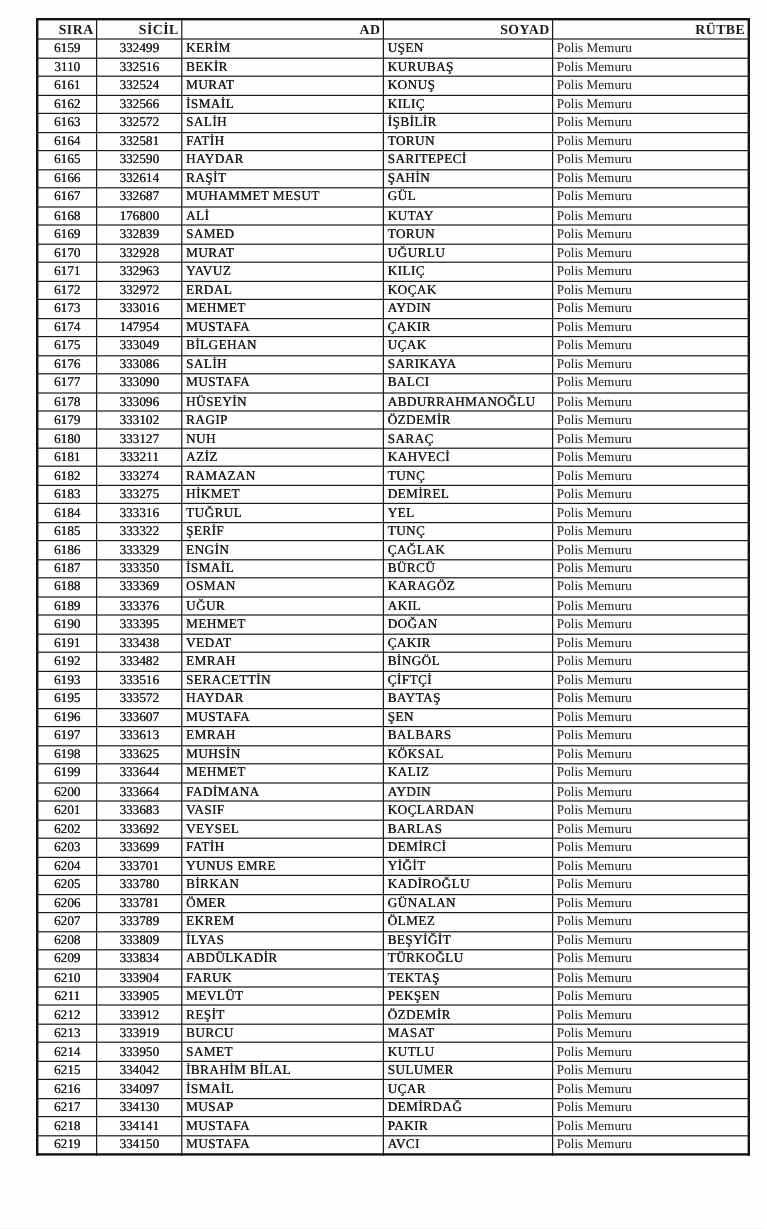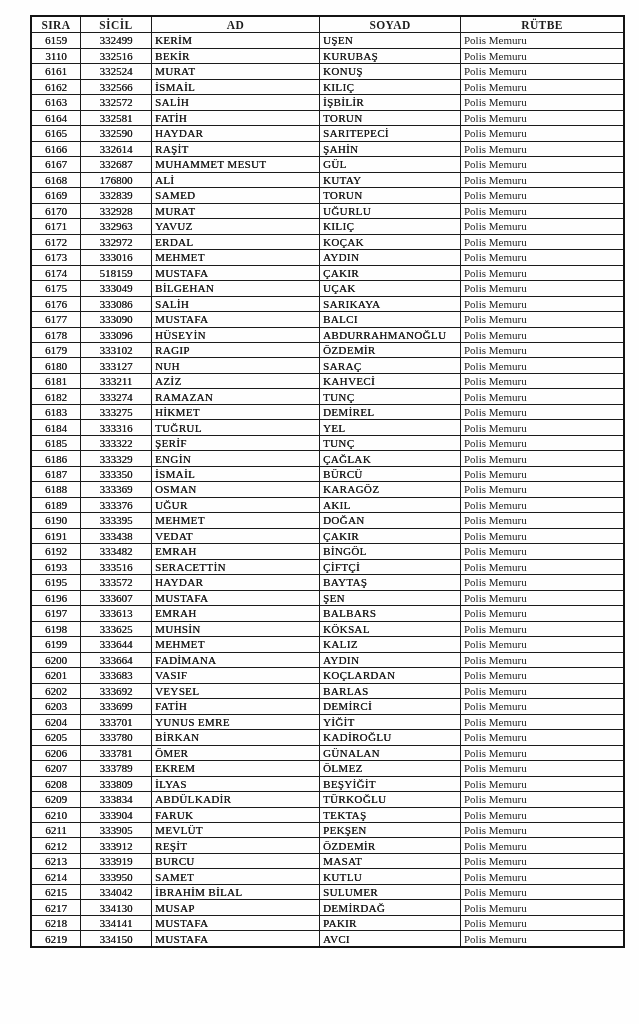--- a/index.html
+++ b/index.html
@@ -33,21 +33,21 @@
     line-height: 12.2px;
     height: 13.3px;
     padding: 0.6px 3px 0.6px 3px;
     white-space: nowrap;
     overflow: hidden;
     color: #1c1c1c;
   }
   table.roster th {
     font-weight: bold;
     font-size: 11.5px;
-    text-align: center;
+    text-align: right;
     letter-spacing: 0.4px;
     padding: 1px 2px;
   }
   .col-sira  { width: 44px; }
   .col-sicil { width: 66px; }
   .col-ad    { width: 163px; }
   .col-soyad { width: 136px; }
   .col-rutbe { width: 158px; }
   td.col-sira, td.col-sicil { text-align: center; }
   td.col-ad, td.col-soyad {
@@ -178,21 +178,21 @@
         </tr>
         <tr>
           <td class="col-sira">6173</td>
           <td class="col-sicil">333016</td>
           <td class="col-ad">MEHMET</td>
           <td class="col-soyad">AYDIN</td>
           <td class="col-rutbe">Polis Memuru</td>
         </tr>
         <tr>
           <td class="col-sira">6174</td>
-          <td class="col-sicil">518159</td>
+          <td class="col-sicil">147954</td>
           <td class="col-ad">MUSTAFA</td>
           <td class="col-soyad">ÇAKIR</td>
           <td class="col-rutbe">Polis Memuru</td>
         </tr>
         <tr>
           <td class="col-sira">6175</td>
           <td class="col-sicil">333049</td>
           <td class="col-ad">BİLGEHAN</td>
           <td class="col-soyad">UÇAK</td>
           <td class="col-rutbe">Polis Memuru</td>
@@ -461,20 +461,27 @@
           <td class="col-sicil">333950</td>
           <td class="col-ad">SAMET</td>
           <td class="col-soyad">KUTLU</td>
           <td class="col-rutbe">Polis Memuru</td>
         </tr>
         <tr>
           <td class="col-sira">6215</td>
           <td class="col-sicil">334042</td>
           <td class="col-ad">İBRAHİM BİLAL</td>
           <td class="col-soyad">SULUMER</td>
+          <td class="col-rutbe">Polis Memuru</td>
+        </tr>
+        <tr>
+          <td class="col-sira">6216</td>
+          <td class="col-sicil">334097</td>
+          <td class="col-ad">İSMAİL</td>
+          <td class="col-soyad">UÇAR</td>
           <td class="col-rutbe">Polis Memuru</td>
         </tr>
         <tr>
           <td class="col-sira">6217</td>
           <td class="col-sicil">334130</td>
           <td class="col-ad">MUSAP</td>
           <td class="col-soyad">DEMİRDAĞ</td>
           <td class="col-rutbe">Polis Memuru</td>
         </tr>
         <tr>

